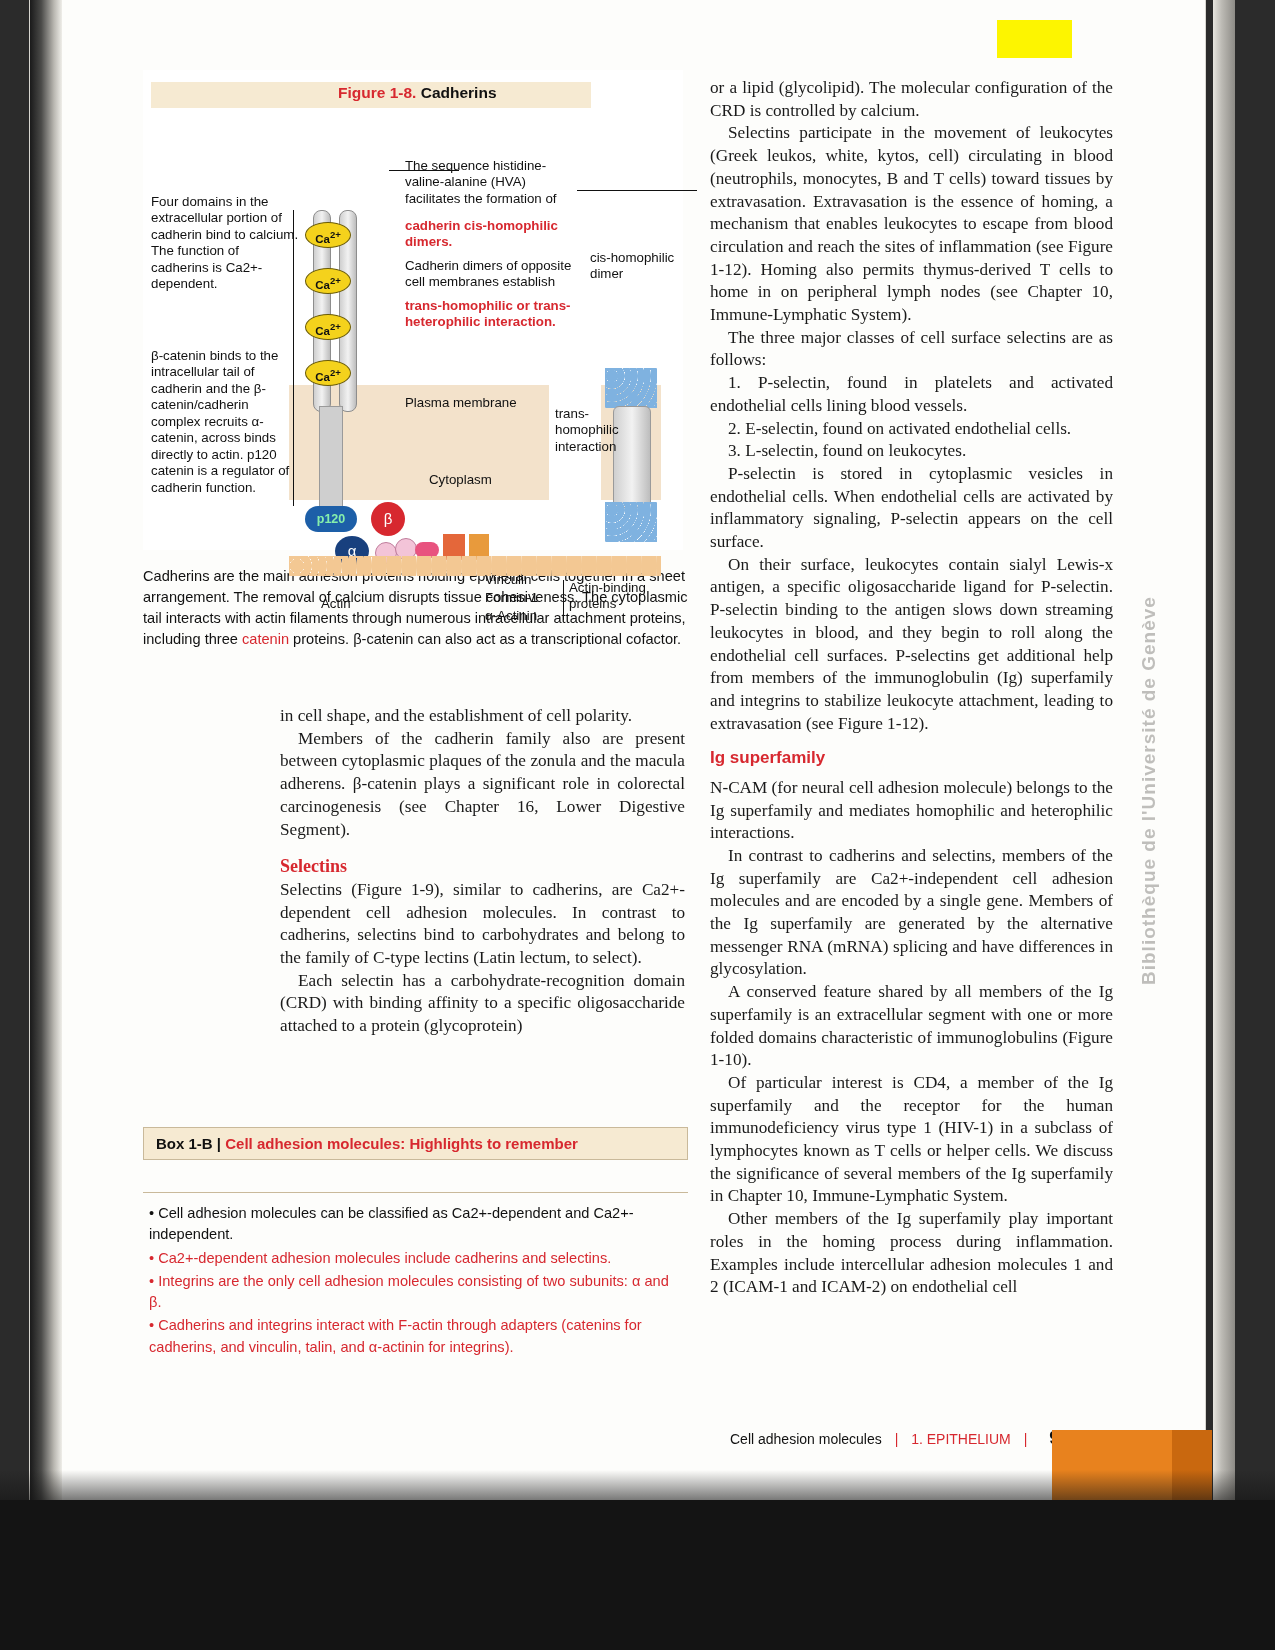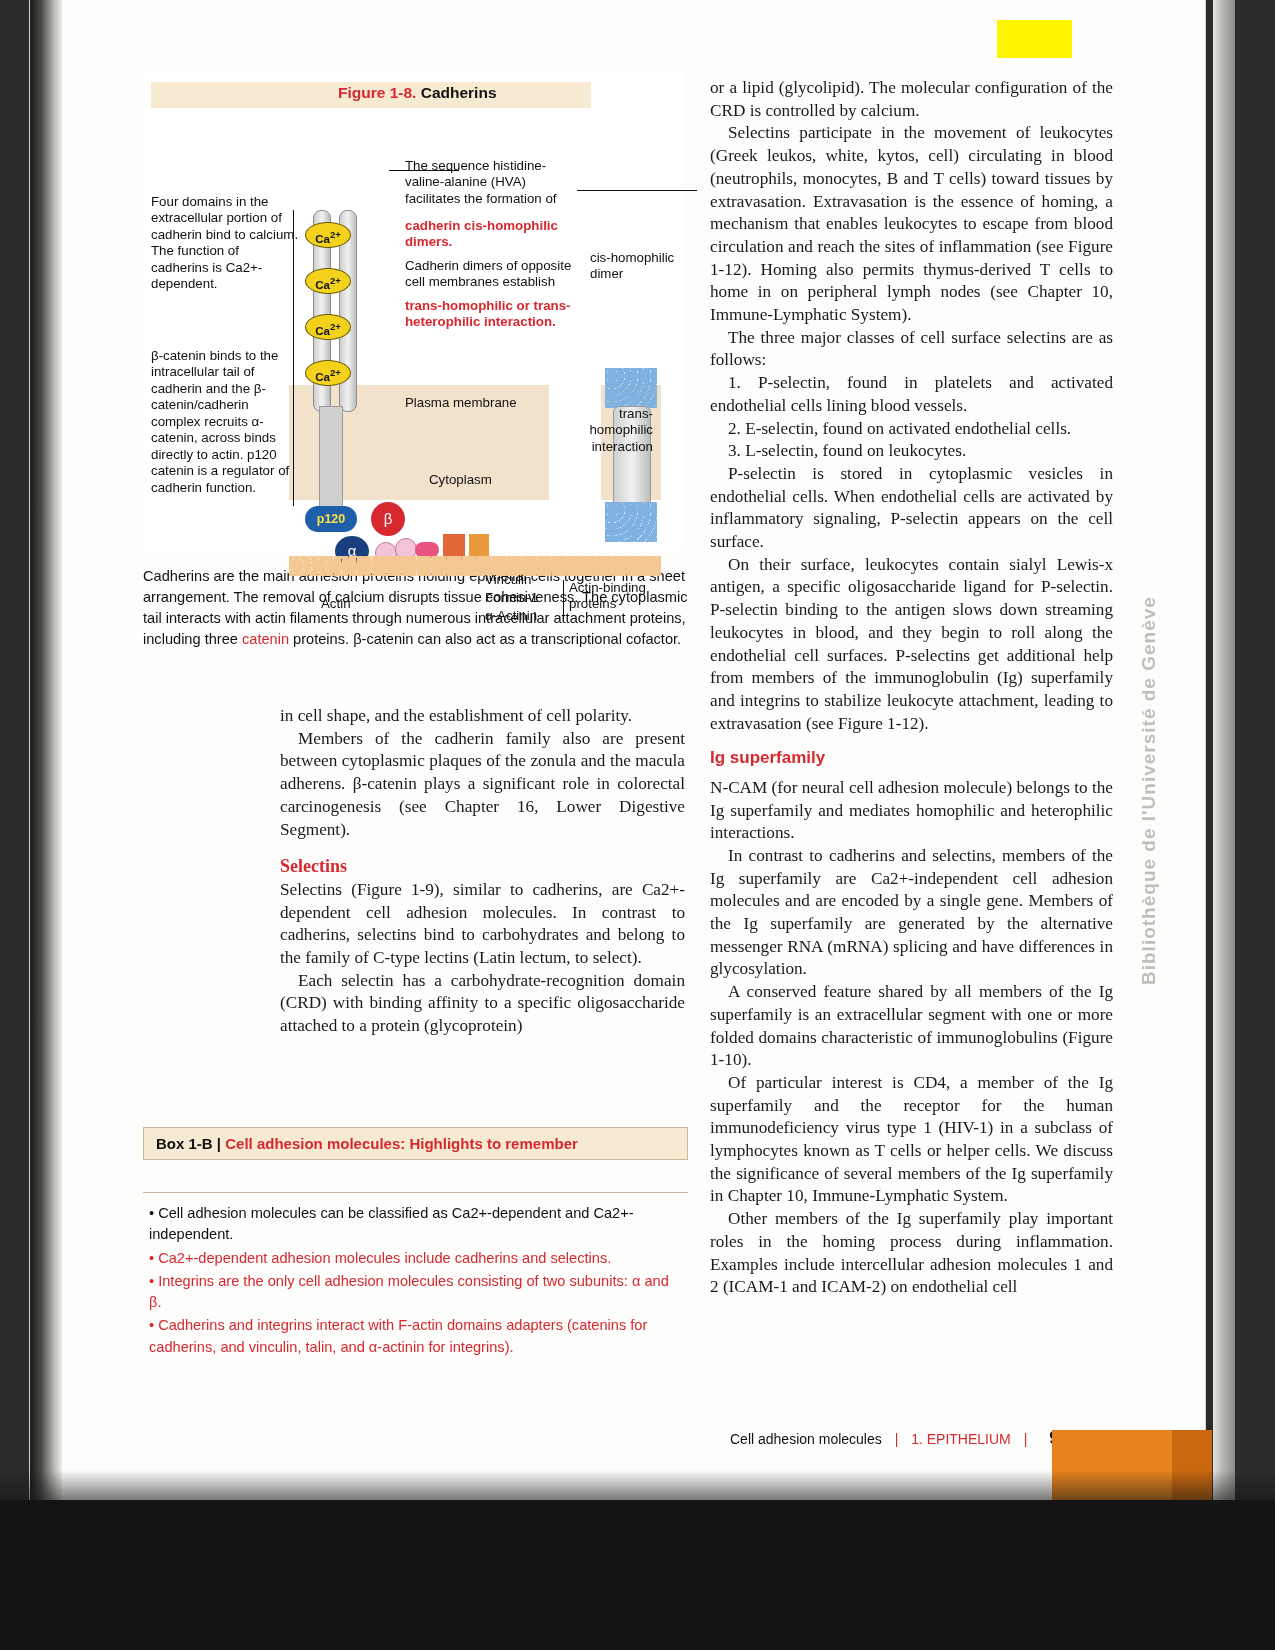--- a/index.html
+++ b/index.html
@@ -96,21 +96,21 @@
     font-family:"Liberation Sans", sans-serif;font-size:11.5px;font-weight:bold;
     color:#111;text-align:center;line-height:23px;
   }
   .ribbon{
     position:absolute;width:16px;border-radius:8px;
     background:linear-gradient(to right,#cfcfcf,#f2f2f2,#bdbdbd);
     border:1px solid #8d8d8d;
   }
   .p120{
     position:absolute;left:162px;top:396px;width:52px;height:26px;border-radius:13px;
-    background:#1d5fa8;color:#fde047;font-family:"Liberation Sans", sans-serif;
+    background:#1d5fa8;color:#86efac;font-family:"Liberation Sans", sans-serif;
     font-size:12.5px;text-align:center;line-height:26px;font-weight:bold;
   }
   .beta{
     position:absolute;left:228px;top:392px;width:34px;height:34px;border-radius:50%;
     background:#d7282f;color:#fff;font-family:"Liberation Sans", sans-serif;
     font-size:15px;text-align:center;line-height:34px;
   }
   .alpha{
     position:absolute;left:192px;top:426px;width:34px;height:30px;border-radius:50%;
     background:#18407e;color:#fff;font-family:"Liberation Sans", sans-serif;
@@ -223,21 +223,21 @@
 
         <div class="figtxt" style="left:8px;top:84px;width:148px;">Four domains in the extracellular portion of cadherin bind to calcium. The function of cadherins is Ca2+-dependent.</div>
         <div class="figtxt" style="left:8px;top:238px;width:150px;">β-catenin binds to the intracellular tail of cadherin and the β-catenin/cadherin complex recruits α-catenin, across binds directly to actin. p120 catenin is a regulator of cadherin function.</div>
 
         <div class="figtxt" style="left:262px;top:48px;width:180px;">The sequence histidine-valine-alanine (HVA) facilitates the formation of</div>
         <div class="figtxt red" style="left:262px;top:108px;width:180px;">cadherin cis-homophilic dimers.</div>
         <div class="figtxt" style="left:262px;top:148px;width:180px;">Cadherin dimers of opposite cell membranes establish</div>
         <div class="figtxt red" style="left:262px;top:188px;width:180px;">trans-homophilic or trans-heterophilic interaction.</div>
 
         <div class="figtxt" style="left:447px;top:140px;width:90px;">cis-homophilic dimer</div>
-        <div class="figtxt" style="left:432px;top:296px;width:78px;text-align:right;">trans-homophilic interaction</div>
+        <div class="figtxt" style="left:412px;top:296px;width:78px;">trans-homophilic interaction</div>
 
         <div class="figtxt" style="left:262px;top:285px;width:160px;">Plasma membrane</div>
         <div class="figtxt" style="left:286px;top:362px;width:120px;">Cytoplasm</div>
 
         <div class="figtxt" style="left:178px;top:486px;width:70px;">Actin</div>
         <div class="figtxt" style="left:342px;top:462px;width:90px;">Vinculin</div>
         <div class="figtxt" style="left:342px;top:480px;width:90px;">Formin-1</div>
         <div class="figtxt" style="left:342px;top:498px;width:90px;">α-Actinin</div>
         <div class="figtxt" style="left:426px;top:470px;width:90px;">Actin-binding proteins</div>
 
@@ -265,21 +265,21 @@
   <div class="boxb">
     <div class="boxb-head">
       <span class="b1">Box 1-B</span>
       <span class="b1">|</span>
       <span class="b2">Cell adhesion molecules: Highlights to remember</span>
     </div>
     <div class="boxb-body">
       <p>• <span>Cell adhesion molecules can be classified as  Ca2+-dependent and Ca2+-independent.</span></p>
       <p class="red">• <span>Ca2+-dependent adhesion molecules include cadherins and selectins.</span></p>
       <p class="red">• <span>Integrins are the only cell adhesion molecules consisting of two subunits: α and β.</span></p>
-      <p class="red">• <span>Cadherins and integrins interact with F-actin domains adapters (catenins for cadherins, and vinculin, talin, and α-actinin for integrins).</span></p>
+      <p class="red">• <span>Cadherins and integrins interact with F-actin through adapters (catenins for cadherins, and vinculin, talin, and α-actinin for integrins).</span></p>
     </div>
   </div>
 
   <div class="col-right">
     <p class="noind">or a lipid (glycolipid). The molecular configuration of the CRD is controlled by calcium.</p>
     <p>Selectins participate in the movement of leukocytes (Greek leukos, white, kytos, cell) circulating in blood (neutrophils, monocytes, B and T cells) toward tissues by extravasation. Extravasation is the essence of homing, a mechanism that enables leukocytes to escape from blood circulation and reach the sites of inflammation (see Figure 1-12). Homing also permits thymus-derived T cells to home in on peripheral lymph nodes  (see Chapter 10, Immune-Lymphatic System).</p>
     <p>The three major classes of  cell surface selectins are as follows:</p>
     <p>1. P-selectin, found in platelets and activated endothelial cells lining blood vessels.</p>
     <p>2. E-selectin, found on activated endothelial cells.</p>
     <p>3. L-selectin, found on leukocytes.</p>

